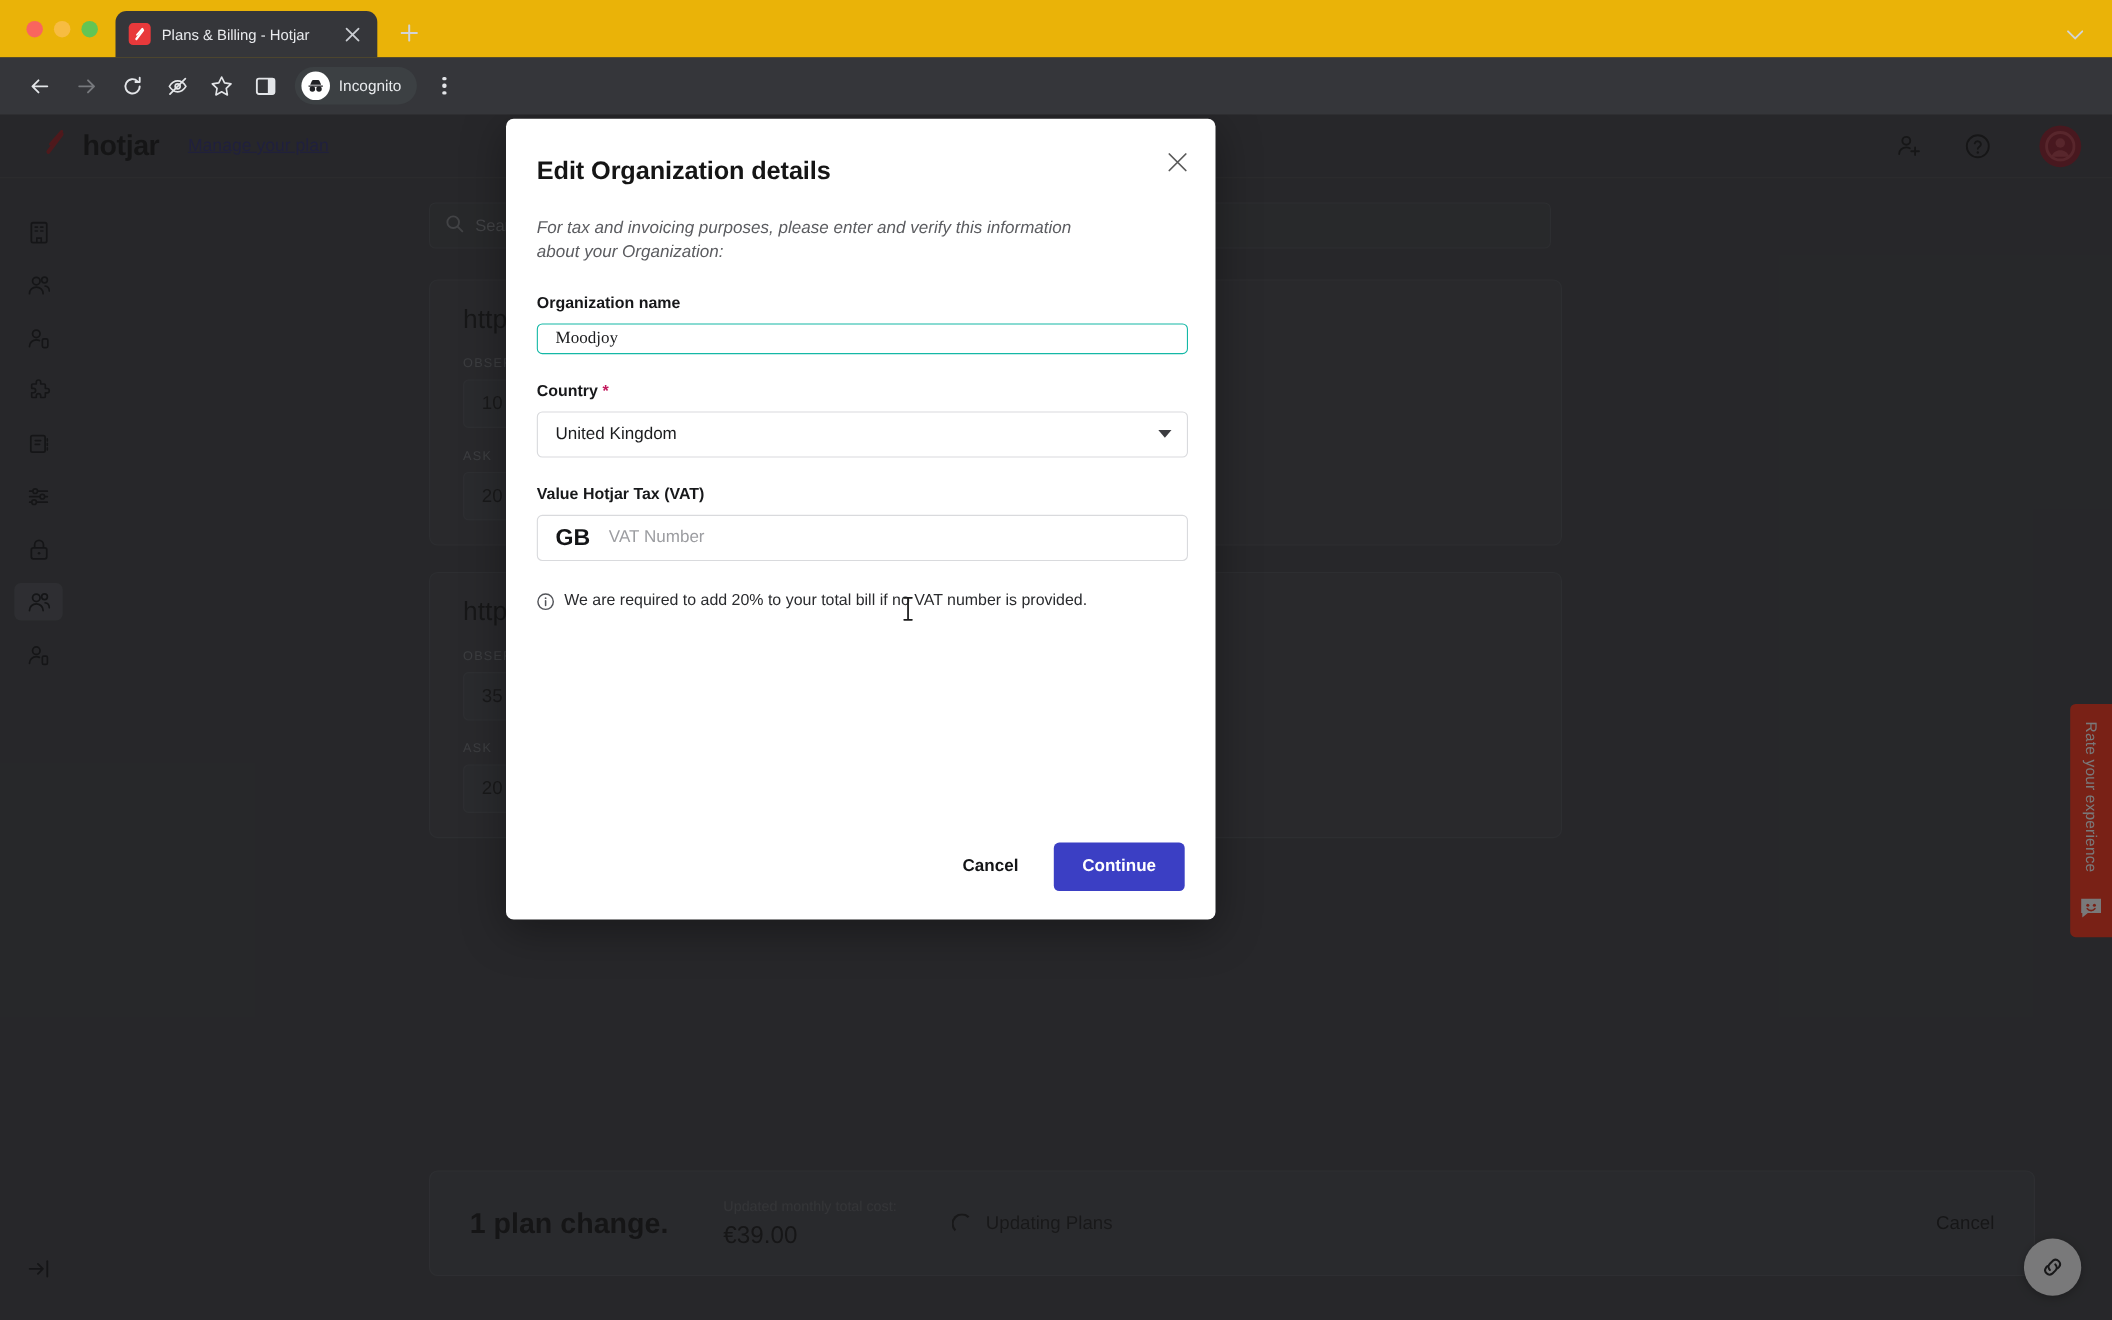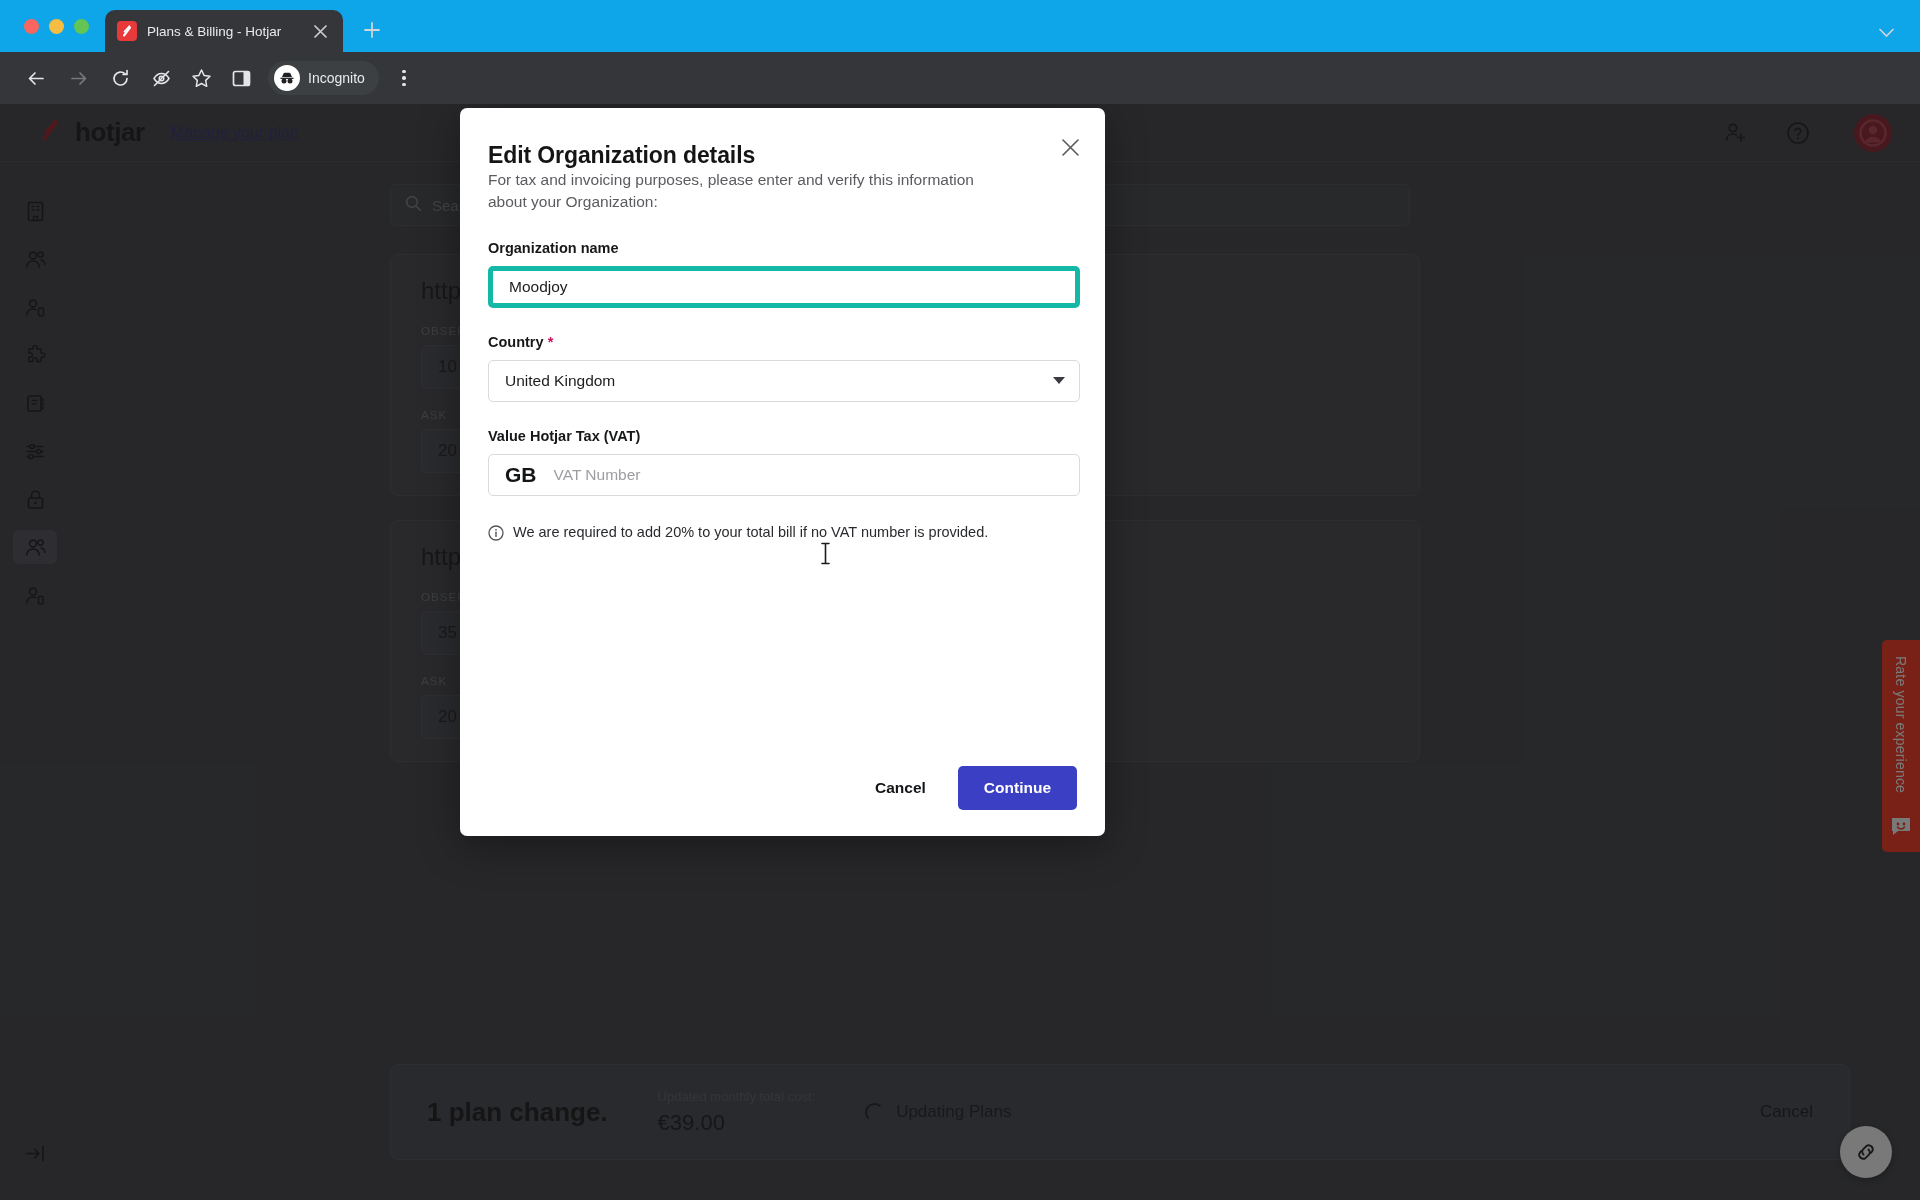--- a/index.html
+++ b/index.html
@@ -6,21 +6,21 @@
   html, body {
     width: 1920px; height: 1200px;
     overflow: hidden;
     font-family: "Liberation Sans", sans-serif;
     background: #202124;
   }
 
   
   .browser-top {
     width: 1920px; height: 52px;
-    background: #0ea5e9;
+    background: #eab308;
     display: flex; align-items: flex-end;
     position: relative;
   }
   .traffic-lights {
     display: flex; gap: 10px;
     padding: 0 0 18px 24px;
     align-items: center;
   }
   .tl { width: 15px; height: 15px; border-radius: 50%; }
   .tl-red { background: #F9655F; }
@@ -289,39 +289,41 @@
     position: absolute; right: 22px; top: 26px;
     width: 26px; height: 26px;
     display: flex; align-items: center; justify-content: center;
     color: #5A5A5A;
   }
   .modal-title {
     font-size: 23px; font-weight: 700; color: #151515;
     letter-spacing: -0.1px;
   }
   .modal-sub {
-    margin-top: 0;
+    margin-top: 28px;
     font-size: 15.5px; color: #5B5C60;
     line-height: 1.45;
     max-width: 528px;
+    font-style: italic;
   }
   .field { margin-top: 26px; }
   .field-label {
     font-size: 14.5px; font-weight: 700; color: #17181A;
     margin-bottom: 10px;
   }
   .req { color: #C2185B; }
   .input-box {
-    width: 592px; height: 42px;
-    border: 5px solid #14b8a6;
+    width: 592px; height: 28px;
+    border: 1px solid #14b8a6;
     border-radius: 5px;
     display: flex; align-items: center;
     padding: 0 16px;
     font-size: 15.5px; color: #1B1C1E;
     background: #fff;
+    font-family: Liberation Serif, serif;
   }
   .textarea-box {
     width: 592px; height: 60px;
     border: 1px solid #D9DADD;
     border-radius: 5px;
     background: #fff;
     position: relative;
   }
   .resize-grip {
     position: absolute; right: 3px; bottom: 3px;

